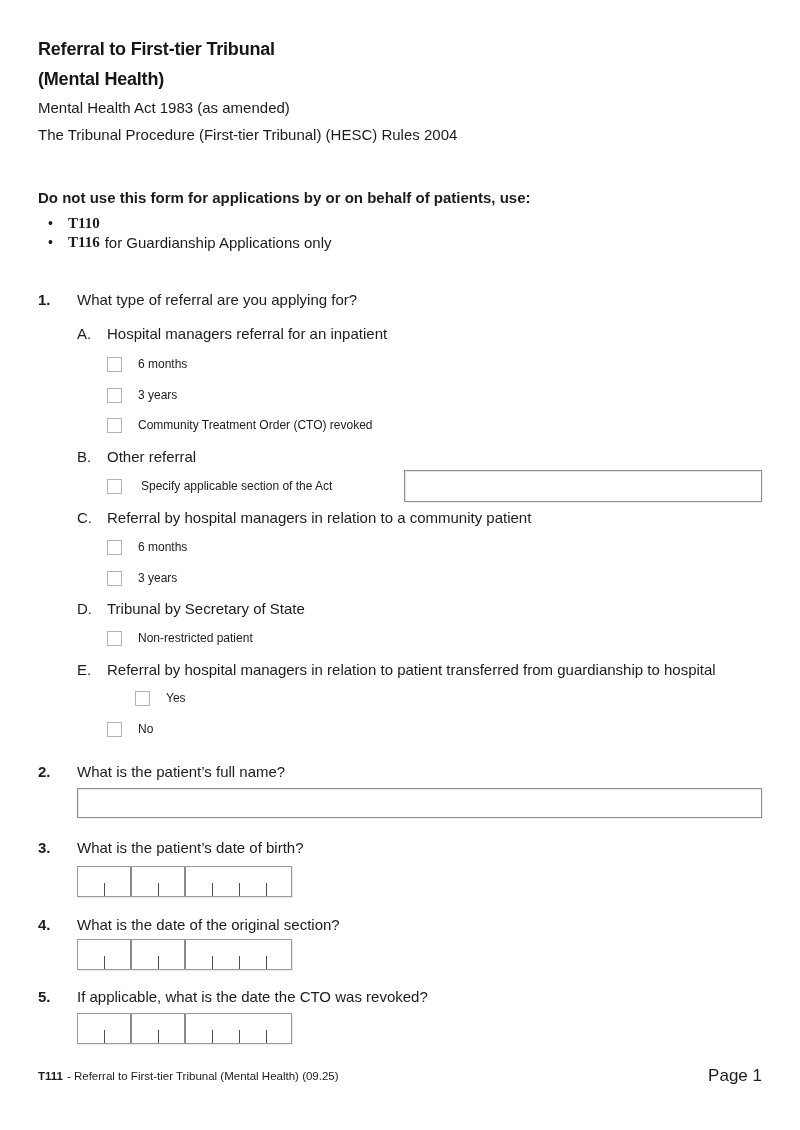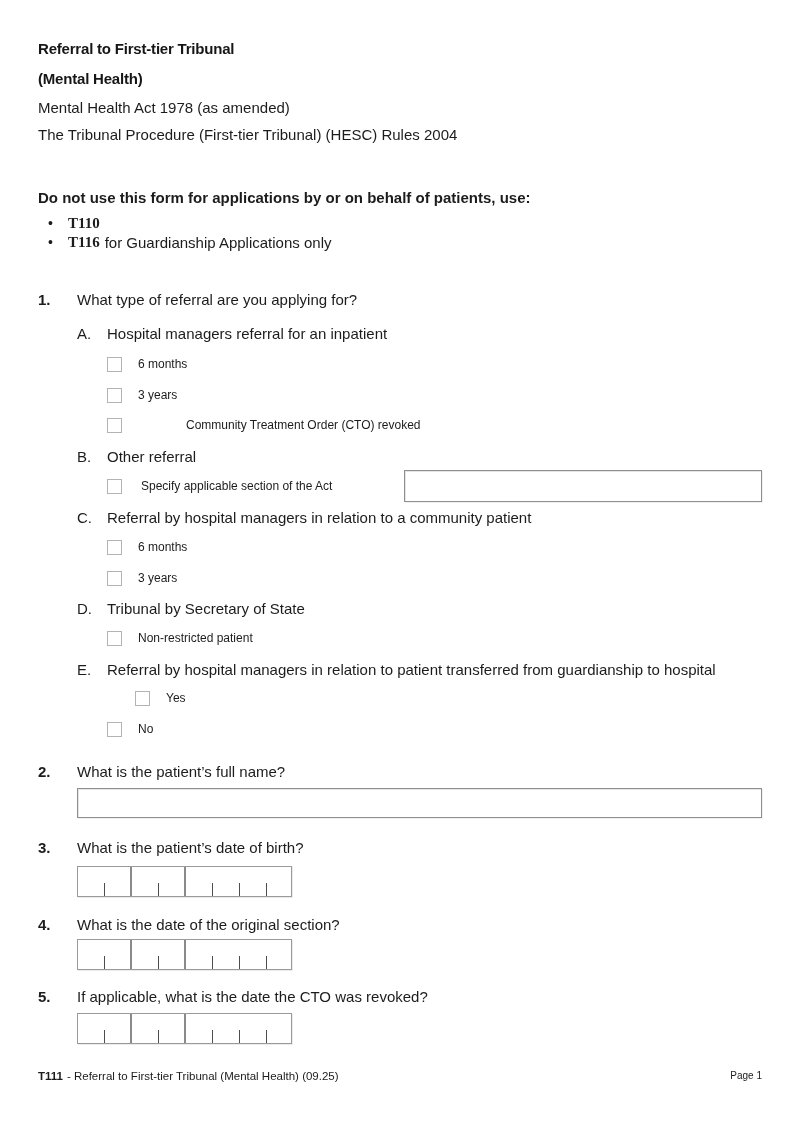--- a/index.html
+++ b/index.html
@@ -10,21 +10,21 @@
     background: #ffffff;
     font-family: "Liberation Sans", sans-serif;
     color: #1c1c1c;
     overflow: hidden;
   }
   .abs { position: absolute; }
 
   
   .title {
     left: 38px; top: 34px;
-    font-size: 15px; font-weight: 700; line-height: 30px;
+    font-size: 18px; font-weight: 700; line-height: 30px;
     letter-spacing: -0.2px; color: #161616;
   }
   .subtitle { left: 38px; font-size: 15px; line-height: 16px; }
   #sub1 { top: 100px; }
   #sub2 { top: 127px; }
 
   
   .notice-heading { left: 38px; top: 189px; font-size: 15px; font-weight: 700; }
   .bullet-row { left: 48px; display: flex; font-size: 15px; line-height: 17px; }
   #bullet1 { top: 215px; }
@@ -41,21 +41,21 @@
   .checkbox {
     width: 13px; height: 13px; flex: 0 0 13px;
     border: 1px solid #b3b3b3; background: #fff; margin-right: 16px;
   }
   .cb-label-sp { margin-left: 3px; }
 
   #q1   { top: 292px; }
   #secA { top: 326px; }
   #cbA1 { top: 356px; }
   #cbA2 { top: 387px; }
-  #cbA3 { top: 417px; gap: 48px; }
+  #cbA3 { top: 417px; }
   #secB { top: 449px; }
   #cbB1 { top: 478px; }
   #secC { top: 510px; }
   #cbC1 { top: 539px; }
   #cbC2 { top: 570px; }
   #secD { top: 601px; }
   #cbD1 { top: 630px; }
   #secE { top: 662px; }
   #cbE1 { top: 690px; margin-left: 28px; }
   #cbE2 { top: 721px; }
@@ -92,32 +92,32 @@
   }
   .date-box .t1 { left: 26px; }
   .date-box .t2 { left: 80px; }
   .date-box .t3 { left: 134px; }
   .date-box .t4 { left: 161px; }
   .date-box .t5 { left: 188px; }
 
   
   .footer-left { left: 38px; top: 1070px; display: flex; font-size: 11.5px; line-height: 13px; }
   .footer-code { font-weight: 700; margin-right: 4px; }
-  .footer-right { right: 38px; top: 1068px; font-size: 10px; line-height: 15px; }
+  .footer-right { right: 38px; top: 1068px; font-size: 17px; line-height: 15px; }
 </style>
 </head>
 <body>
 
 <div class="page">
 
   <div class="abs title">
     <div>Referral to First-tier Tribunal</div>
     <div>(Mental Health)</div>
   </div>
-  <div class="abs subtitle" id="sub1">Mental Health Act 1978 (as amended)</div>
+  <div class="abs subtitle" id="sub1">Mental Health Act 1983 (as amended)</div>
   <div class="abs subtitle" id="sub2">The Tribunal Procedure (First-tier Tribunal) (HESC) Rules 2004</div>
 
   <div class="abs notice-heading">Do not use this form for applications by or on behalf of patients, use:</div>
   <div class="abs bullet-row" id="bullet1">
     <span class="bullet-marker">•</span>
     <span class="bullet-code">T110</span>
   </div>
   <div class="abs bullet-row" id="bullet2">
     <span class="bullet-marker">•</span>
     <span class="bullet-code">T116</span>

